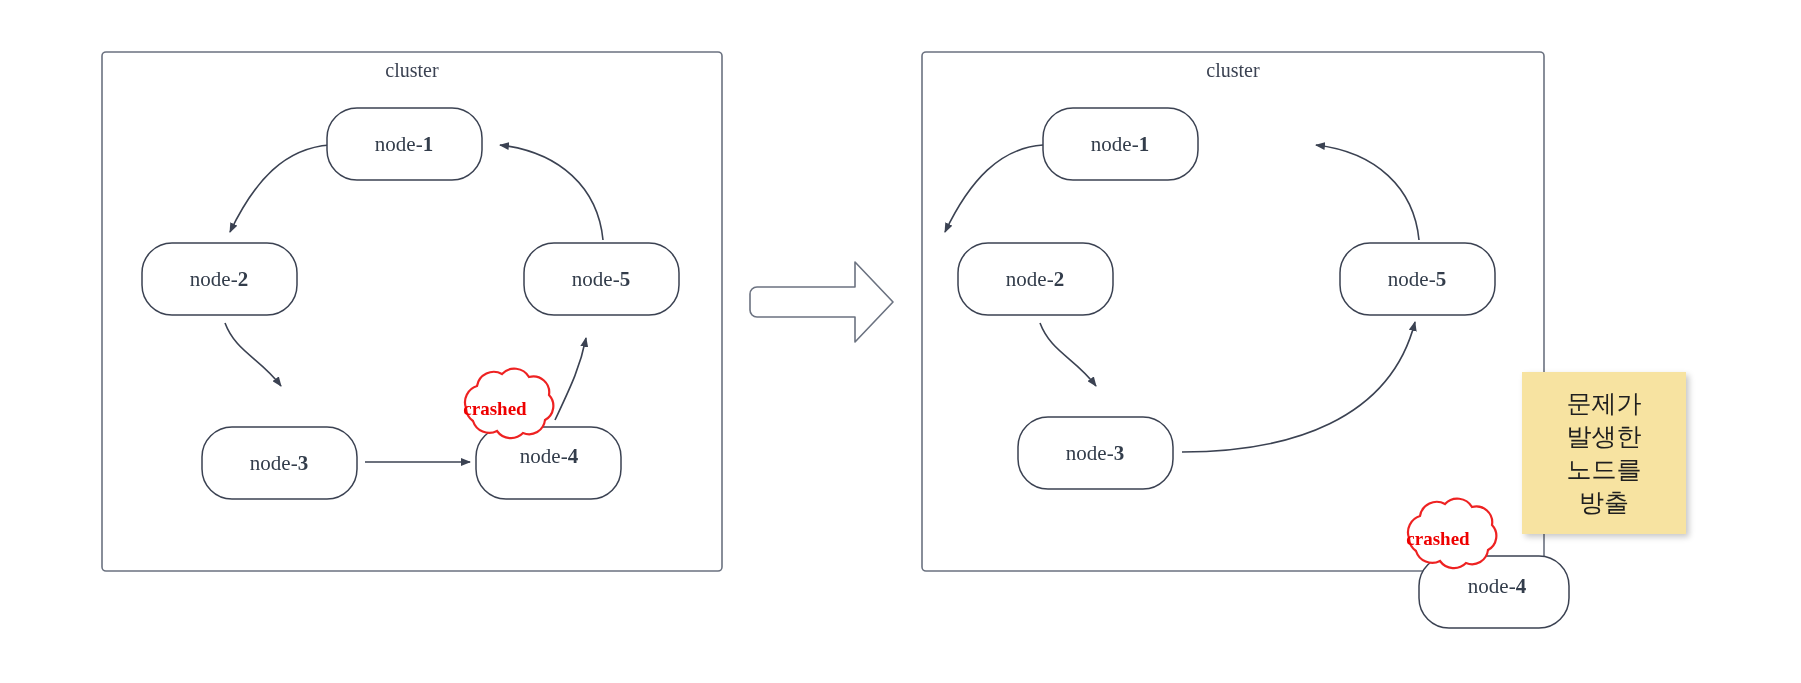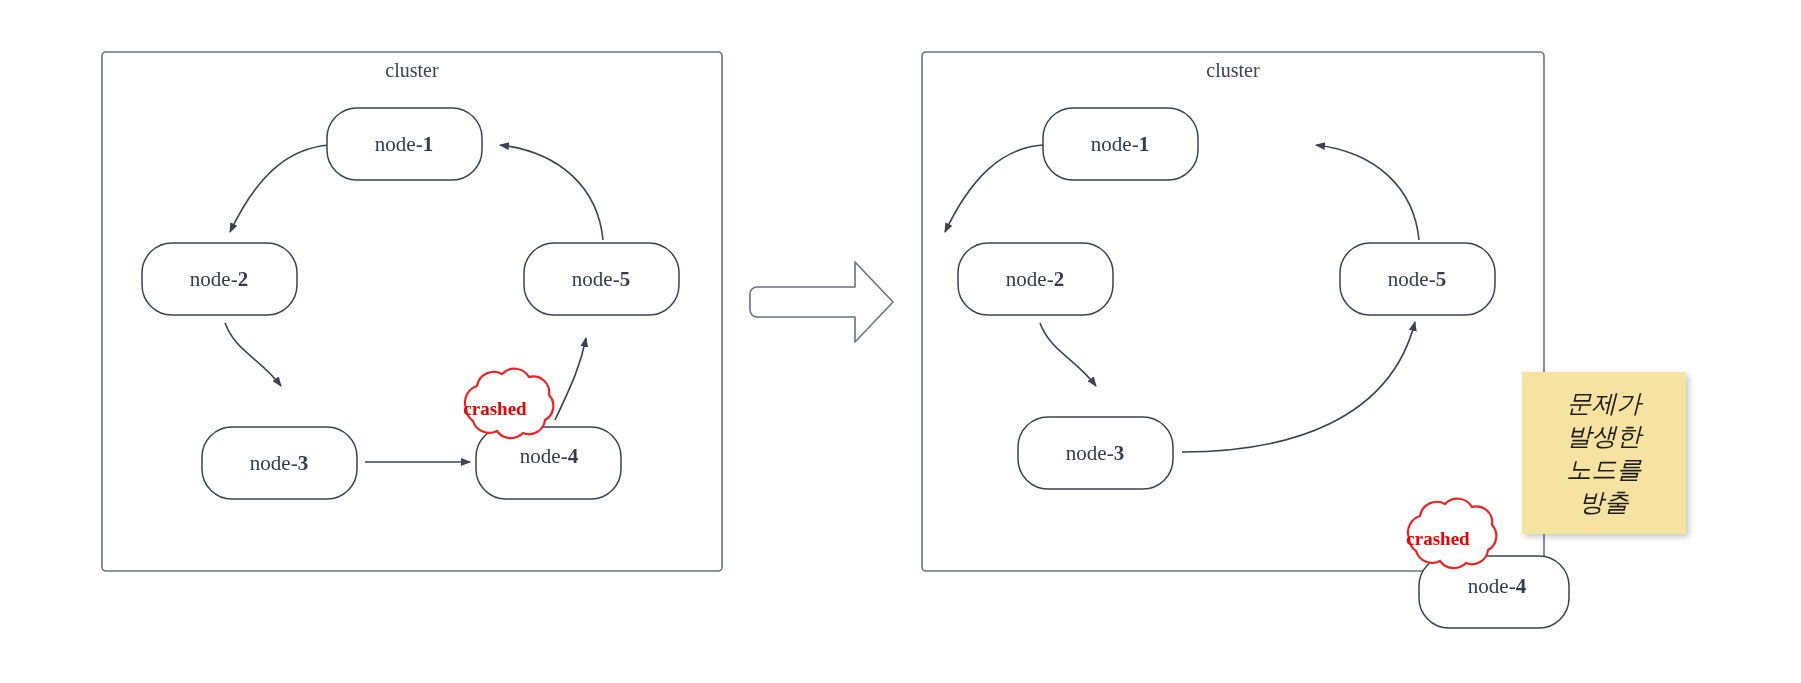--- a/index.html
+++ b/index.html
@@ -211,18 +211,18 @@
           a 16 16 0 0 1 -22 13
           a 17 17 0 0 1 -26 -2
           a 17 17 0 0 1 -24 -10
           a 17 17 0 0 1 -7 -13
           z"></path>
         <text class="cloud-label" x="1438" y="541">crashed</text>
       </g>
     </g>
   </svg>
 
-  <div class="sticky" style="left:1522px; top:372px; width:164px; height:162px;font-style:italic;">문제가
+  <div class="sticky" style="left:1522px; top:372px; width:164px; height:162px;">문제가
 발생한
 노드를
 방출</div>
 
 </div>
 
 </body></html>

